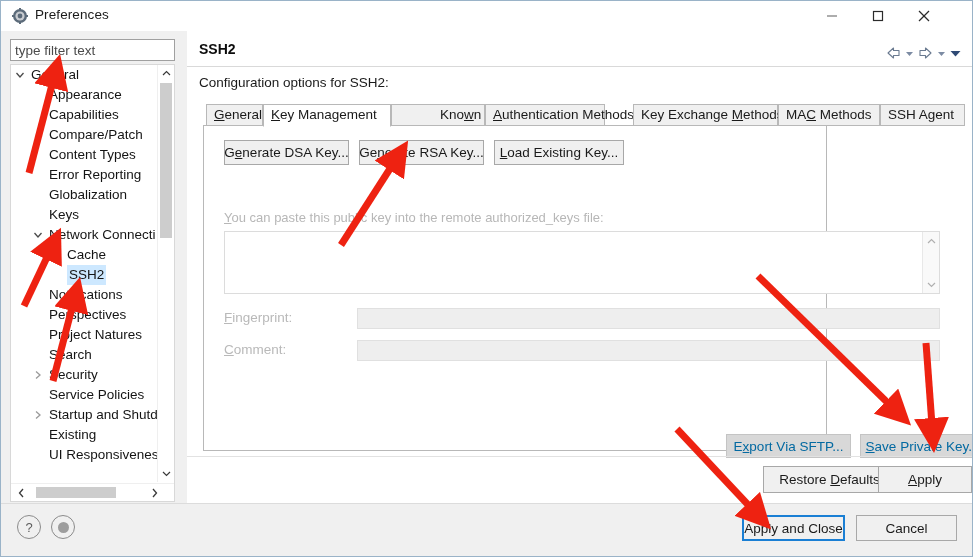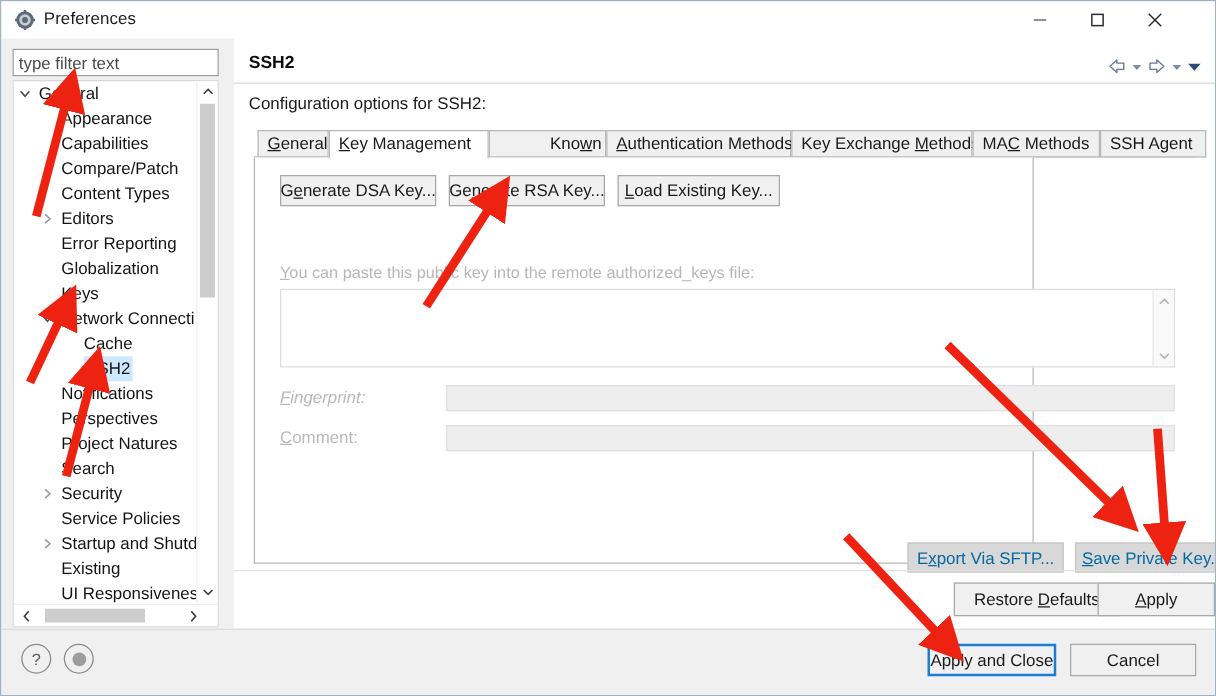--- a/index.html
+++ b/index.html
@@ -346,28 +346,20 @@
             <span class="lbl" style="left: 38px;">Appearance</span>
           </div>
           <div class="tree-row" style="top: 0px;">
             <span class="lbl" style="left: 38px;">Capabilities</span>
           </div>
           <div class="tree-row" style="top: 0px;">
             <span class="lbl" style="left: 38px;">Compare/Patch</span>
           </div>
           <div class="tree-row" style="top: 0px;">
             <span class="lbl" style="left: 38px;">Content Types</span>
-          </div>
-          <div class="tree-row" style="top: 0px;">
-            <span class="twisty" style="left: 20px;">
-              <svg width="8" height="10" viewBox="0 0 8 10">
-                <polyline points="2,1.5 6,5 2,8.5" fill="none" stroke="#9a9a9a" stroke-width="1.3"></polyline>
-              </svg>
-            </span>
-            <span class="lbl" style="left: 38px;">Editors</span>
           </div>
           <div class="tree-row" style="top: 0px;">
             <span class="lbl" style="left: 38px;">Error Reporting</span>
           </div>
           <div class="tree-row" style="top: 0px;">
             <span class="lbl" style="left: 38px;">Globalization</span>
           </div>
           <div class="tree-row" style="top: 0px;">
             <span class="lbl" style="left: 38px;">Keys</span>
           </div>
@@ -485,21 +477,21 @@
       </span>
     </div>
 
     <div class="title-sep"></div>
     <div class="config-label">Configuration options for SSH2:</div>
 
     <div class="tabstrip" id="tabstrip">
         <div class="tab" style="left: 3px; width: 57px;"><span><u>G</u>eneral</span></div>
         <div class="tab active" style="left: 60px; width: 128px;"><span><u>K</u>ey Management</span></div>
         <div class="tab" style="left: 188px; width: 94px; padding-left: 48px;"><span>Kno<u>w</u>n Hosts</span></div>
-        <div class="tab" style="left: 282px; width: 148px;"><span><u>A</u>uthentication Methods</span></div>
+        <div class="tab" style="left: 282px; width: 120px;"><span><u>A</u>uthentication Methods</span></div>
         <div class="tab" style="left: 430px; width: 145px;"><span>Key Exchange <u>M</u>ethods</span></div>
         <div class="tab" style="left: 575px; width: 102px;"><span>MA<u>C</u> Methods</span></div>
         <div class="tab" style="left: 677px; width: 85px;"><span>SSH Agent</span></div>
       </div>
 
     <div class="tabbody">
 
       <div class="btn" id="btn-dsa" style="left:20px; top:14px; width:125px; height:25px;">
         <span>G<u>e</u>nerate DSA Key...</span>
       </div>
@@ -522,21 +514,21 @@
               </svg>
           </div>
           <div class="arrow down">
             <svg width="9" height="7" viewBox="0 0 9 7">
                 <polyline points="1,2 4.5,5.5 8,2" fill="none" stroke="#b0b0b0" stroke-width="1.2"></polyline>
               </svg>
           </div>
         </div>
       </div>
 
-      <div class="frow" style="top:182px; width:716px;font-style:italic;">
+      <div class="frow" style="top:182px; width:716px;">
         <span class="flabel"><u>F</u>ingerprint:</span>
         <div class="finput"></div>
       </div>
       <div class="frow" style="top:214px; width:716px;">
         <span class="flabel"><u>C</u>omment:</span>
         <div class="finput"></div>
       </div>
 
       <div class="btn disabled" id="btn-export" style="left:522px; top:308px; width:125px; height:24px;">
         <span>E<u>x</u>port Via SFTP...</span>

